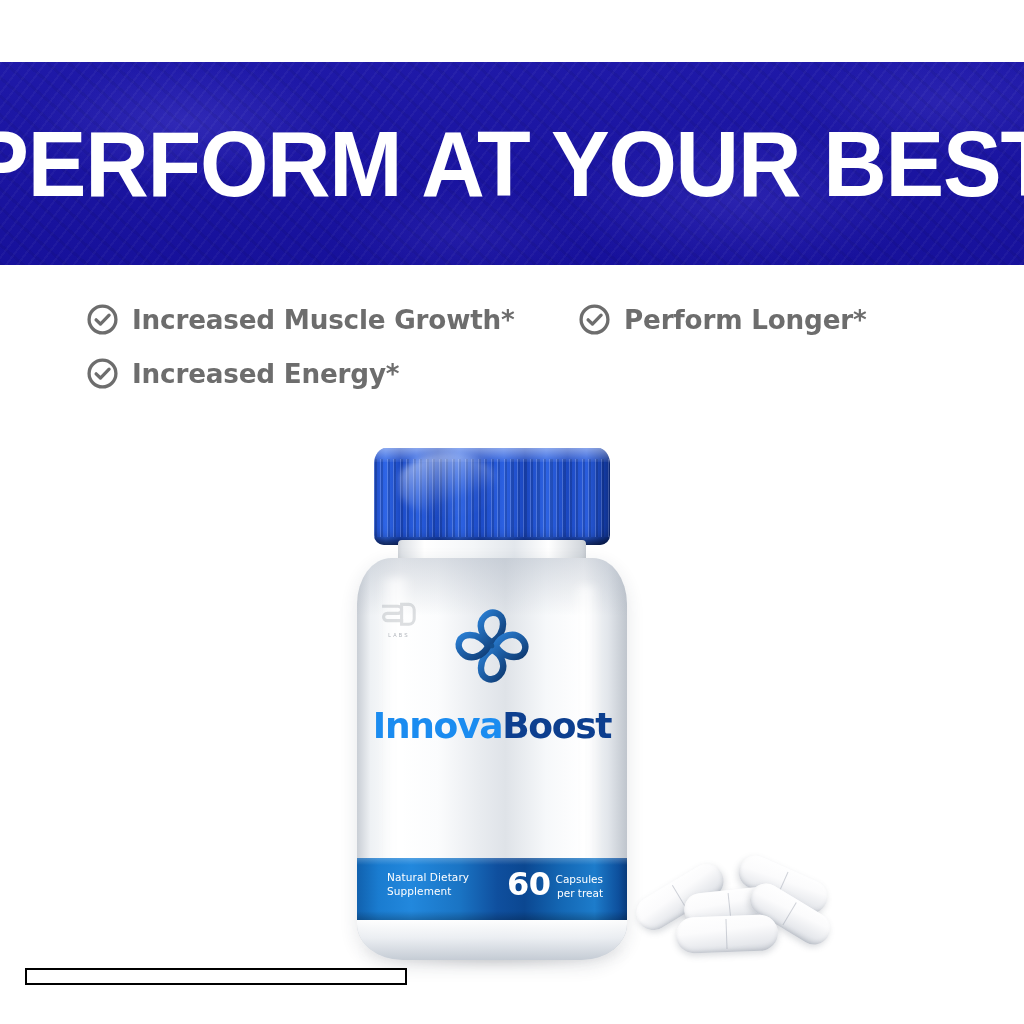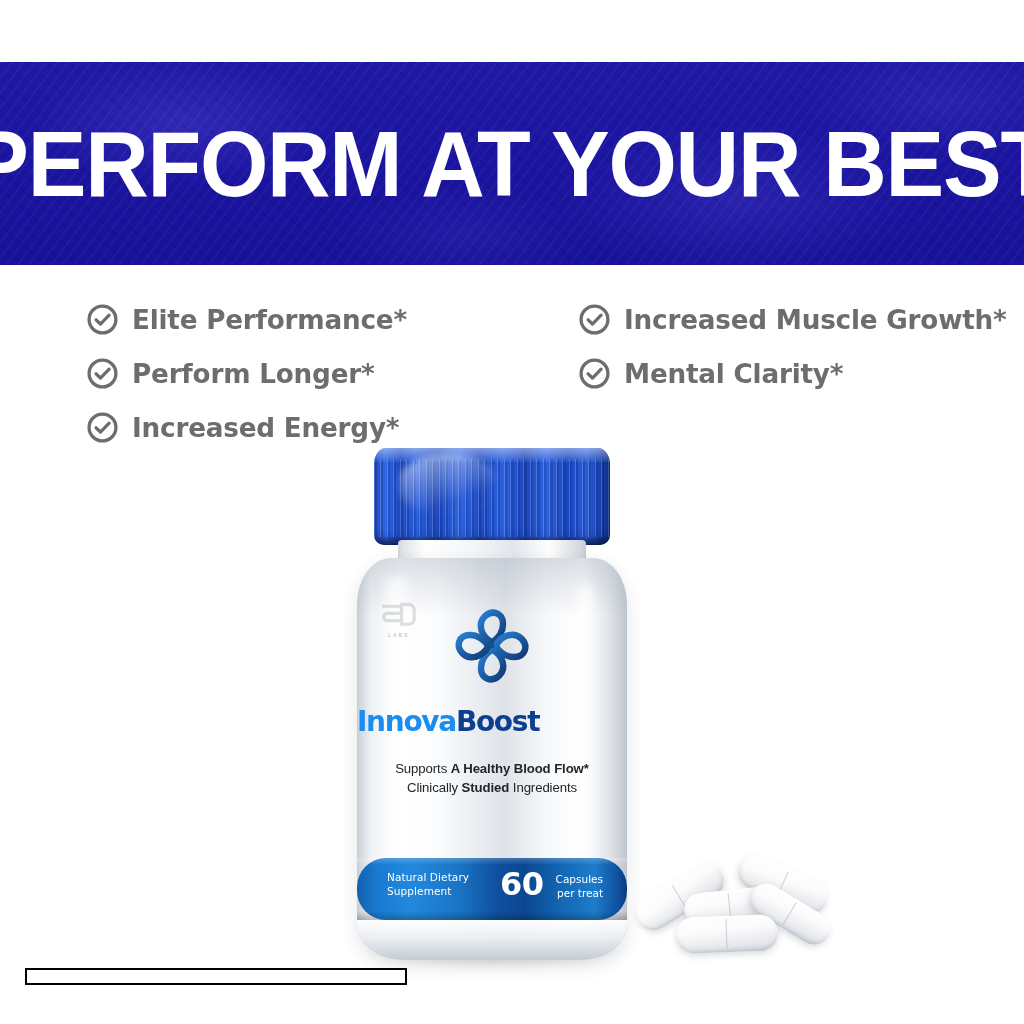--- a/index.html
+++ b/index.html
@@ -270,24 +270,24 @@
     left: 50%;
     transform: translateX(-50%);
     top: 42px;
     width: 92px;
     height: 92px;
   }
   .brand-name {
     position: absolute;
     left: 0; right: 0;
     top: 150px;
-    text-align: left;
+    text-align: center;
     font-family: "DejaVu Sans", sans-serif;
     font-weight: 700;
-    font-size: 28px;
+    font-size: 36px;
     letter-spacing: -1.3px;
     line-height: 1;
     white-space: nowrap;
   }
   .brand-innova { color: #1b8cf0; }
   .brand-boost  { color: #0d3f8f; }
 
   .tagline {
     position: absolute;
     left: 0; right: 0;
@@ -312,21 +312,20 @@
         #1161ae 0%,
         #1a7cd0 8%,
         #2288dd 20%,
         #1a74c4 38%,
         #0f4f9e 52%,
         #0b4791 62%,
         #1468b5 76%,
         #1d7ccb 88%,
         #0d4f9c 97%,
         #083a7a 100%);
-    border-radius: 29px;
   }
   .band::before {
     content: "";
     position: absolute;
     left: 0; right: 0; top: 0;
     height: 7px;
     background: linear-gradient(180deg, rgba(255,255,255,0.22), rgba(255,255,255,0));
   }
   .band::after {
     content: "";
@@ -345,21 +344,21 @@
     line-height: 1.35;
     letter-spacing: 0.1px;
     white-space: nowrap;
   }
   .band-right {
     position: absolute;
     right: 24px;
     top: 8px;
     display: flex;
     align-items: flex-start;
-    gap: 12px;
+    gap: 5px;
     color: #ffffff;
   }
   .band-count {
     font-family: "DejaVu Sans", sans-serif;
     font-weight: 700;
     font-size: 32px;
     line-height: 1.18;
     letter-spacing: -0.5px;
   }
   .band-unit {
@@ -427,52 +426,38 @@
 <body>
 
 <div id="page">
 
   <div class="banner">
     <div class="banner-title"><span>PERFORM AT YOUR BEST</span></div>
   </div>
 
   <div class="benefits">
 
-    <div class="benefit">
-      <svg class="check-icon" viewBox="0 0 32 32">
-        <circle cx="16" cy="16" r="13" fill="none" stroke="#6d6d6d" stroke-width="3.2"></circle>
-        <path d="M9.8 16.3 L14 20.4 L22.4 11.8" fill="none" stroke="#6d6d6d" stroke-width="3.2" stroke-linecap="round" stroke-linejoin="round"></path>
-      </svg>
-      <span class="benefit-label">Elite Performance*</span>
-    </div>
 
 
     <div class="benefit">
       <svg class="check-icon" viewBox="0 0 32 32">
         <circle cx="16" cy="16" r="13" fill="none" stroke="#6d6d6d" stroke-width="3.2"></circle>
         <path d="M9.8 16.3 L14 20.4 L22.4 11.8" fill="none" stroke="#6d6d6d" stroke-width="3.2" stroke-linecap="round" stroke-linejoin="round"></path>
       </svg>
       <span class="benefit-label">Increased Muscle Growth*</span>
     </div>
 
     <div class="benefit">
       <svg class="check-icon" viewBox="0 0 32 32">
         <circle cx="16" cy="16" r="13" fill="none" stroke="#6d6d6d" stroke-width="3.2"></circle>
         <path d="M9.8 16.3 L14 20.4 L22.4 11.8" fill="none" stroke="#6d6d6d" stroke-width="3.2" stroke-linecap="round" stroke-linejoin="round"></path>
       </svg>
       <span class="benefit-label">Perform Longer*</span>
     </div>
 
-    <div class="benefit">
-      <svg class="check-icon" viewBox="0 0 32 32">
-        <circle cx="16" cy="16" r="13" fill="none" stroke="#6d6d6d" stroke-width="3.2"></circle>
-        <path d="M9.8 16.3 L14 20.4 L22.4 11.8" fill="none" stroke="#6d6d6d" stroke-width="3.2" stroke-linecap="round" stroke-linejoin="round"></path>
-      </svg>
-      <span class="benefit-label">Mental Clarity*</span>
-    </div>
 
     <div class="benefit">
       <svg class="check-icon" viewBox="0 0 32 32">
         <circle cx="16" cy="16" r="13" fill="none" stroke="#6d6d6d" stroke-width="3.2"></circle>
         <path d="M9.8 16.3 L14 20.4 L22.4 11.8" fill="none" stroke="#6d6d6d" stroke-width="3.2" stroke-linecap="round" stroke-linejoin="round"></path>
       </svg>
       <span class="benefit-label">Increased Energy*</span>
     </div>
 
   </div>
@@ -514,24 +499,20 @@
             <path d="M50 46 C38 40 34 26 42 18 C50 10 62 14 62 26 C62 36 56 42 50 46 Z"></path>
             <path d="M54 50 C60 38 74 34 82 42 C90 50 86 62 74 62 C64 62 58 56 54 50 Z"></path>
             <path d="M50 54 C62 60 66 74 58 82 C50 90 38 86 38 74 C38 64 44 58 50 54 Z"></path>
             <path d="M46 50 C40 62 26 66 18 58 C10 50 14 38 26 38 C36 38 42 44 46 50 Z"></path>
           </g>
           <circle cx="50" cy="50" r="2.6" fill="#14508f"></circle>
         </svg>
 
         <div class="brand-name"><span class="brand-innova">Innova</span><span class="brand-boost">Boost</span></div>
 
-        <div class="tagline">
-          <div><span>Supports </span><b>A Healthy Blood Flow*</b></div>
-          <div><span>Clinically </span><b>Studied</b><span> Ingredients</span></div>
-        </div>
 
         <div class="band">
           <div class="band-left">
             <div>Natural Dietary</div>
             <div>Supplement</div>
           </div>
           <div class="band-right">
             <div class="band-count">60</div>
             <div class="band-unit">
               <div>Capsules</div>

